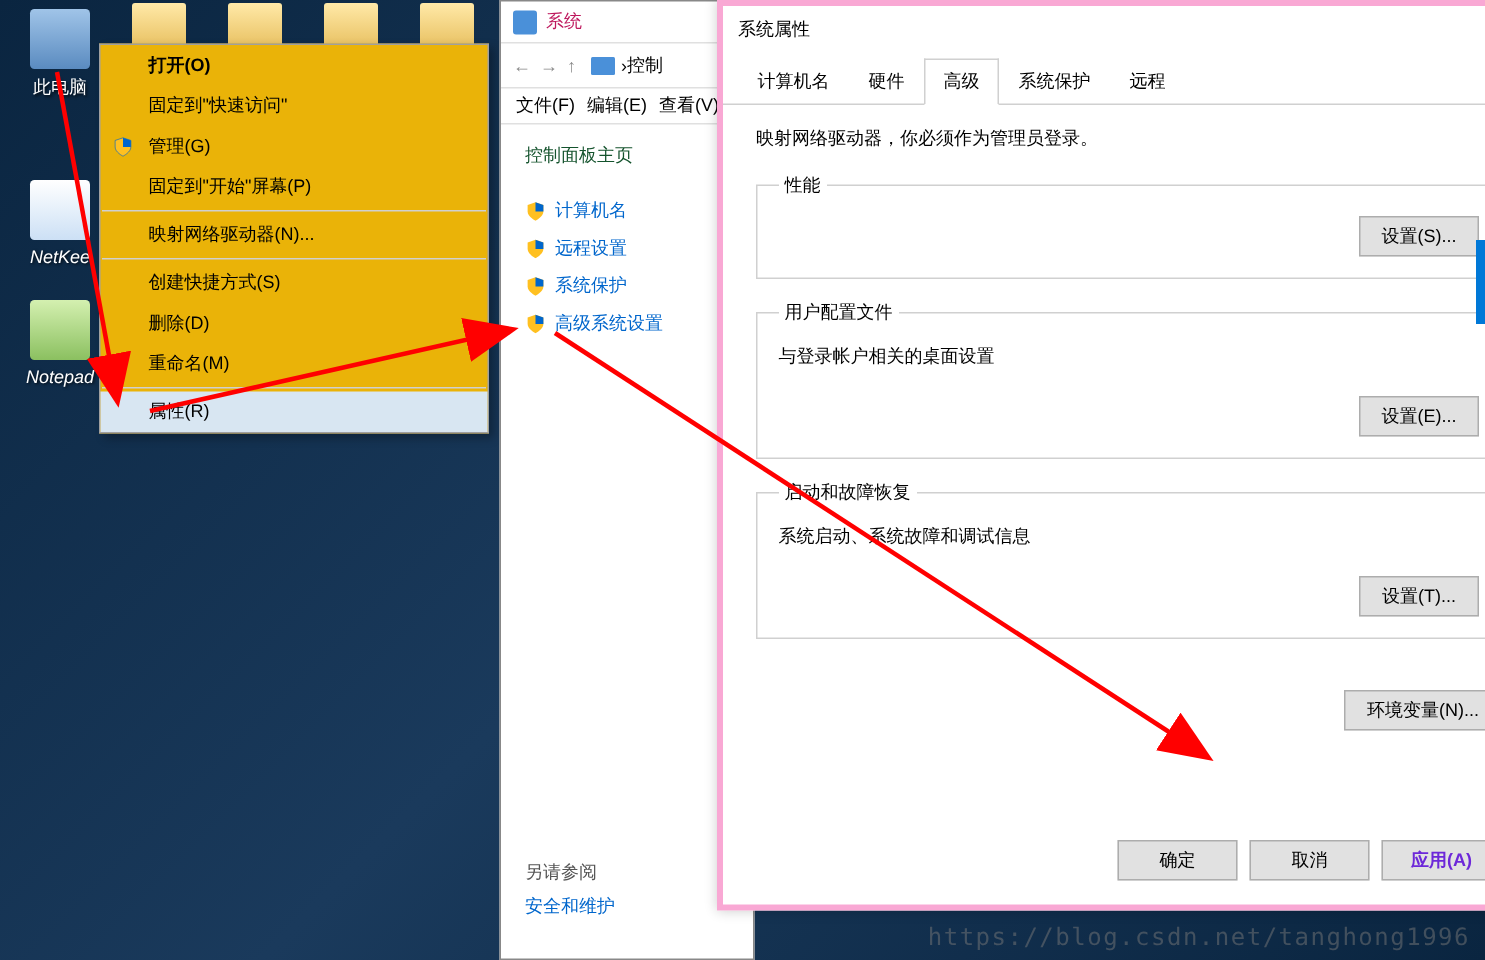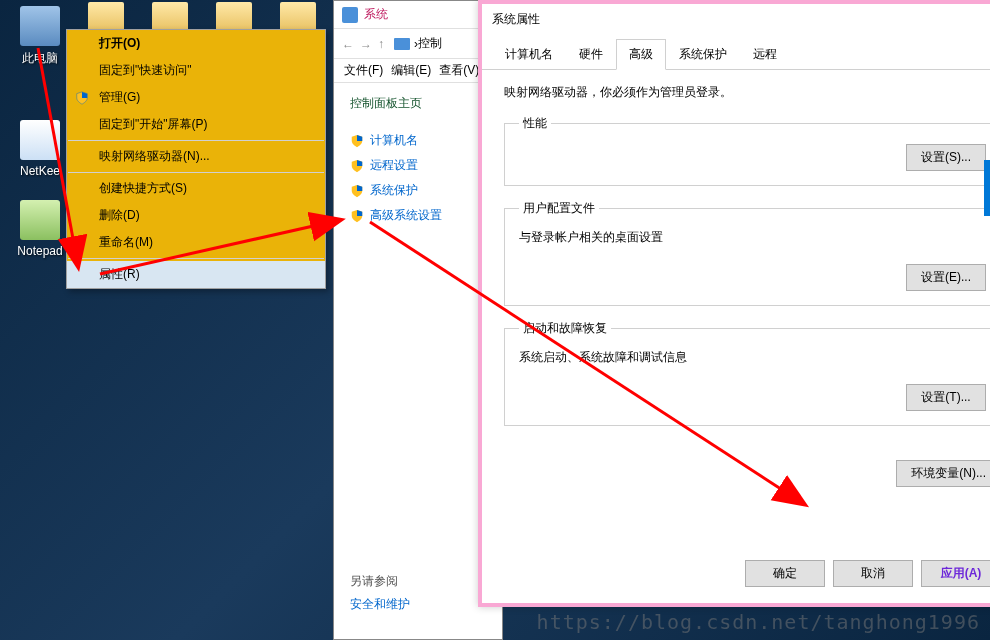--- a/index.html
+++ b/index.html
@@ -55,34 +55,34 @@
 .props-dialog .bottom-buttons { position: absolute; bottom: 16px; right: 22px; display: flex; gap: 8px; }
 .props-dialog .bottom-buttons button.disabled { color: #6d28d9; font-weight: bold; }
 
 
 .accent-bar { position: absolute; right: 0; top: 160px; width: 6px; height: 56px; background: #0078d7; }
 
 
 svg.arrows { position: absolute; left: 0; top: 0; pointer-events: none; }
 
 
-.watermark { position: absolute; right: 10px; bottom: 6px; color: rgba(120,120,120,0.5); font-family: monospace; font-size: 20px; letter-spacing: 1px; margin-left: 44px; }
+.watermark { position: absolute; right: 10px; bottom: 6px; color: rgba(120,120,120,0.5); font-family: monospace; font-size: 16px; letter-spacing: 1px; margin-left: 44px; }
 </style>
 </head>
 <body>
 
 <div class="desktop-icon" style="left: 10px; top: 6px;">
   <div class="icon-img pc-icon"></div>
   <div class="label">此电脑</div>
 </div>
-<div class="desktop-icon" style="left: 10px; top: 120px;">
+<div class="desktop-icon" style="left: 10px; top: 120px; font-style: italic;">
   <div class="icon-img" style="background:linear-gradient(#fff,#cce0f5);"></div>
   <div class="label">NetKee</div>
 </div>
-<div class="desktop-icon" style="left: 10px; top: 200px;">
+<div class="desktop-icon" style="left: 10px; top: 200px; font-style: italic;">
   <div class="icon-img" style="background:linear-gradient(#d4f0b0,#8bc060);"></div>
   <div class="label">Notepad</div>
 </div>
 
 <div style="position:absolute; left:88px; top:2px; display:flex; gap:28px;">
   <div class="icon-img folder-icon" style="width:36px;height:30px;border-radius:2px;"></div>
   <div class="icon-img folder-icon" style="width:36px;height:30px;border-radius:2px;"></div>
   <div class="icon-img folder-icon" style="width:36px;height:30px;border-radius:2px;"></div>
   <div class="icon-img folder-icon" style="width:36px;height:30px;border-radius:2px;"></div>
 </div>

